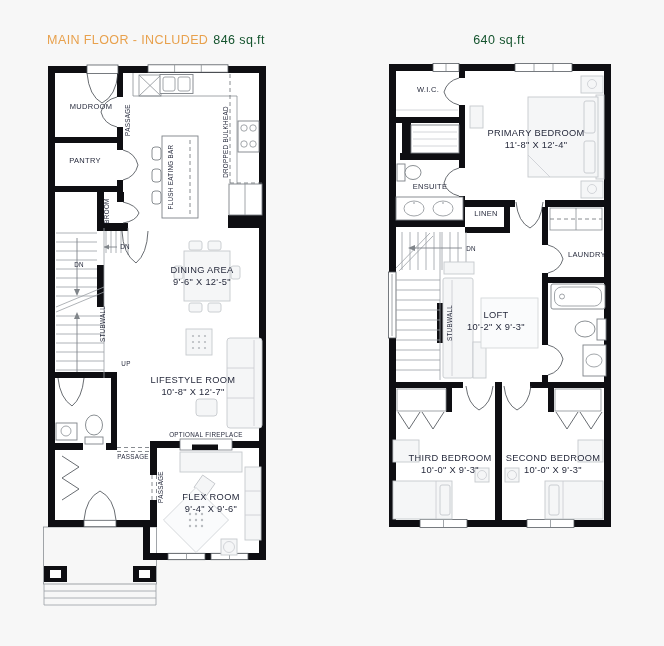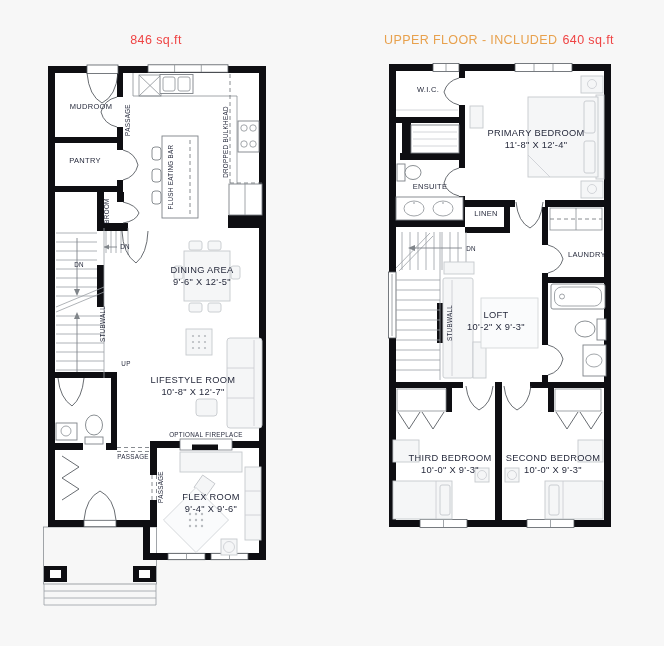--- a/index.html
+++ b/index.html
@@ -1,21 +1,21 @@
 <!DOCTYPE html>
 <html><head>
 <meta charset="utf-8">
 <style>
   html,body{margin:0;padding:0;background:#f7f7f7;}
   .canvas{position:relative;width:664px;height:646px;background:#f7f7f7;overflow:hidden;
           font-family:"Liberation Sans",sans-serif;}
   .plan-title{position:absolute;top:33px;display:flex;gap:5px;justify-content:center;
               font-size:12.5px;font-weight:500;letter-spacing:.4px;white-space:nowrap;}
   .t-orange{color:#E8A14D;}
-  .t-navy{color:#ef4444;}
+  .t-navy{color:#14532d;}
   .title-main{left:40px;width:232px;}
   .title-upper{left:378px;width:242px;}
   svg{position:absolute;}
   .wall{fill:#0e0e12;}
   .win{fill:#ffffff;stroke:#555a60;stroke-width:.8;}
   .thin{stroke:#8a8f94;stroke-width:.8;fill:none;}
   .lite{stroke:#c9ccd0;stroke-width:.8;fill:none;}
   .furn{stroke:#c6c9cd;stroke-width:.9;fill:#f5f6f7;}
   .rug{stroke:#d4d7da;stroke-width:.9;fill:#fafbfc;}
   .fix{stroke:#7d8287;stroke-width:.9;fill:#ffffff;}
@@ -30,24 +30,24 @@
   .big{font-size:9.3px;}
   .med{font-size:7.5px;}
   .sm{font-size:6.3px;}
 </style>
 </head>
 <body>
 
 <div class="canvas">
 
   <div class="plan-title title-main">
+    <span class="t-orange">MAIN FLOOR - INCLUDED</span>
     <span class="t-navy">846 sq.ft</span>
   </div>
   <div class="plan-title title-upper">
-    <span class="t-orange">UPPER FLOOR - INCLUDED</span>
     <span class="t-navy">640 sq.ft</span>
   </div>
 
   <svg style="left:40px;top:58px;" width="232" height="556" viewBox="40 58 232 556">
     <g>
       <rect x="48" y="66" width="218" height="461" fill="#ffffff"></rect>
       <rect x="143" y="440" width="123" height="120" fill="#ffffff"></rect>
     </g>
 
     <g>

